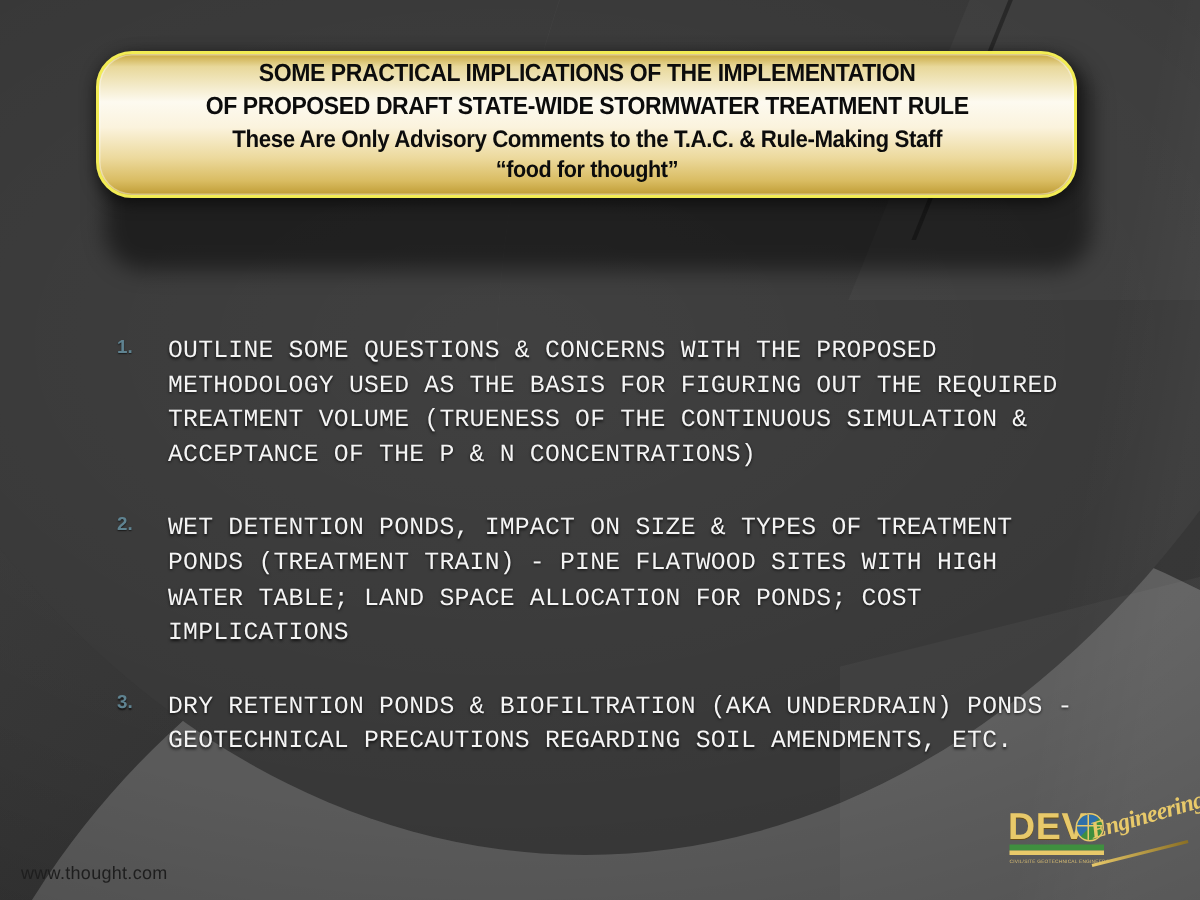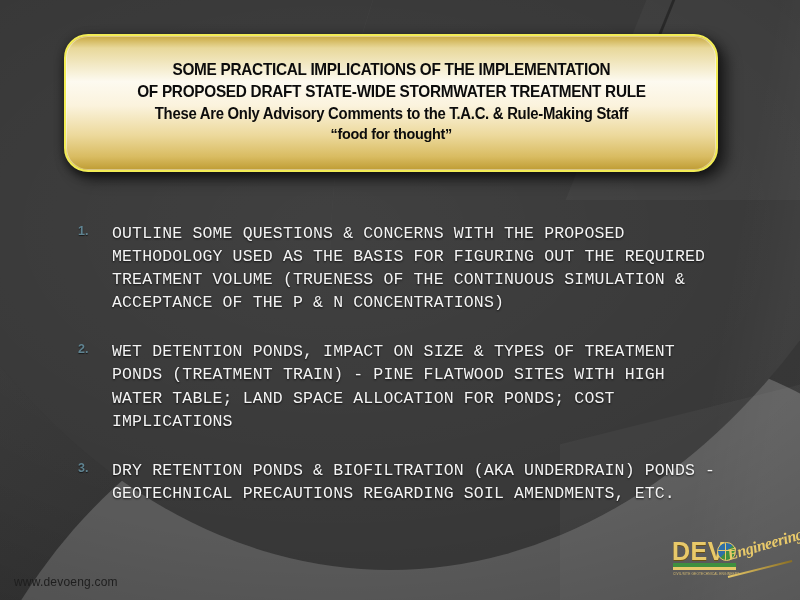--- a/index.html
+++ b/index.html
@@ -105,21 +105,21 @@
     height: 140px;
     border-radius: 26px;
     background: rgba(0,0,0,0.48);
     filter: blur(7px);
   }
   .title-box {
     position: absolute;
     left: 64px;
     top: 34px;
     width: 654px;
-    height: 138px;
+    height: 98px;
     box-sizing: border-box;
     border-radius: 24px;
     border: 2px solid #f2ec55;
     background:
       linear-gradient(to bottom,
         #c9a83f 0%,
         #e8d89a 9%,
         #fdfaf0 34%,
         #fbf3dd 52%,
         #ecd99c 74%,
@@ -323,21 +323,21 @@
     <div class="list-item">
       <div class="li-num">2.</div>
       <div class="li-text">WET DETENTION PONDS, IMPACT ON SIZE &amp; TYPES OF TREATMENT PONDS (TREATMENT TRAIN) - PINE FLATWOOD SITES WITH HIGH WATER TABLE; LAND SPACE ALLOCATION FOR PONDS; COST IMPLICATIONS</div>
     </div>
     <div class="list-item">
       <div class="li-num">3.</div>
       <div class="li-text">DRY RETENTION PONDS &amp; BIOFILTRATION (AKA UNDERDRAIN) PONDS - GEOTECHNICAL PRECAUTIONS REGARDING SOIL AMENDMENTS, ETC.</div>
     </div>
   </div>
 
-  <div class="url">www.devoeng.com</div>
+  <div class="url">www.thought.com</div>
 
   <div class="logo">
     <div class="logo-devo">DEV</div>
     <div class="logo-globe"></div>
     <div class="logo-bar-green"></div>
     <div class="logo-bar-gold"></div>
     <div class="logo-tagline">CIVIL/SITE  GEOTECHNICAL  ENGINEERS</div>
     <div class="logo-script">Engineering</div>
     <div class="logo-underline"></div>
   </div>

